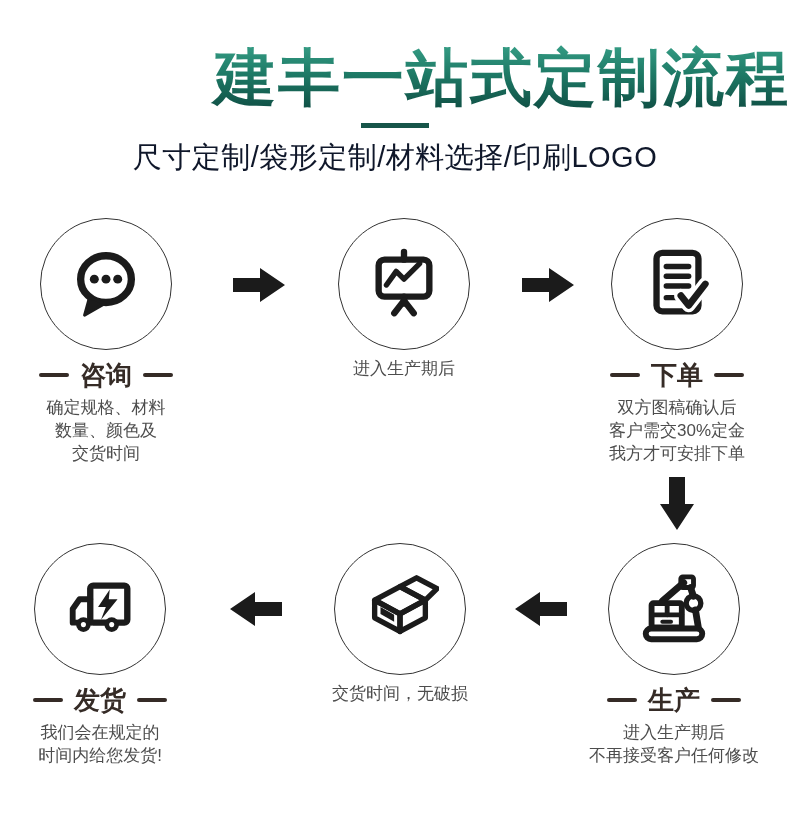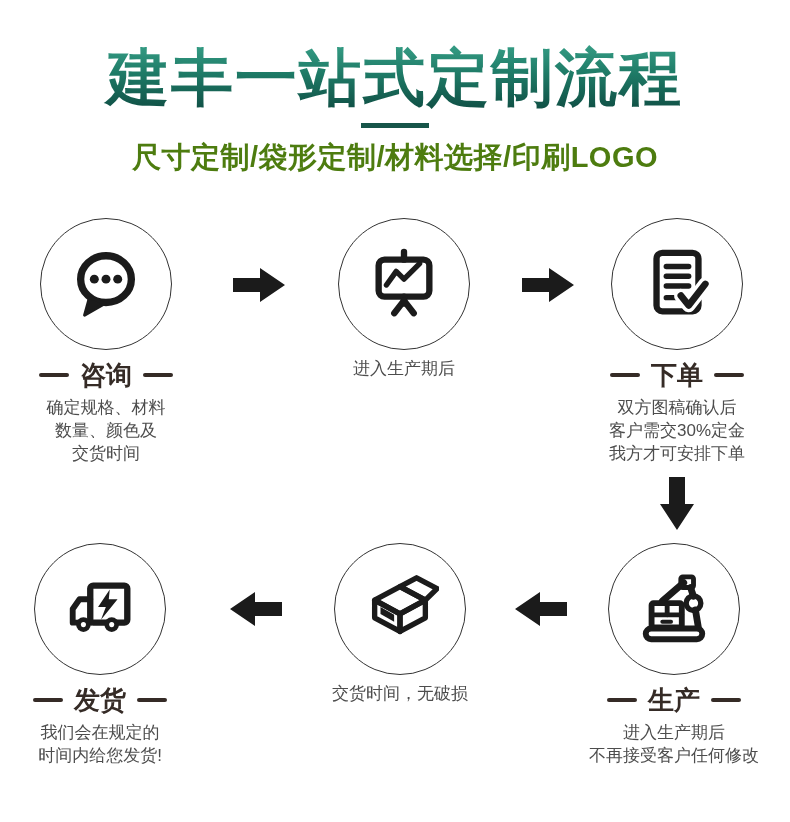--- a/index.html
+++ b/index.html
@@ -1,32 +1,32 @@
 <!DOCTYPE html>
 <html><head>
 <meta charset="utf-8">
 <style>
   html,body{margin:0;padding:0;background:#ffffff;}
   body{font-family:"Liberation Sans","DejaVu Sans",sans-serif;}
   .page{position:relative;width:790px;height:822px;background:#ffffff;overflow:hidden;}
 
   .title{
-    position:absolute;top:36px;left:0;width:790px;text-align:center;
+    position:absolute;top:36px;left:0;width:790px;text-align:right;
     font-size:62px;font-weight:800;letter-spacing:2px;
     background:linear-gradient(180deg,#3ca78e 0%,#1e7a66 45%,#0f4d43 90%);
     -webkit-background-clip:text;background-clip:text;
     color:transparent;
   }
   .title-divider{
     position:absolute;top:123px;left:361px;width:68px;height:5px;
     background:#175549;
   }
   .subtitle{
     position:absolute;top:138px;left:0;width:790px;text-align:center;
-    font-size:29px;font-weight:700;letter-spacing:0.5px;color:#4d7c0f;
+    font-size:29px;font-weight:400;letter-spacing:0.5px;color:#0f172a;
   }
 
   .step{position:absolute;width:250px;transform:translateX(-50%);text-align:center;}
   .step-circle{
     width:132px;height:132px;margin:0 auto;border:1.4px solid #333333;
     border-radius:50%;display:flex;align-items:center;justify-content:center;
     background:#ffffff;box-sizing:border-box;
   }
   .step-circle svg{display:block;}
   .step-label{

